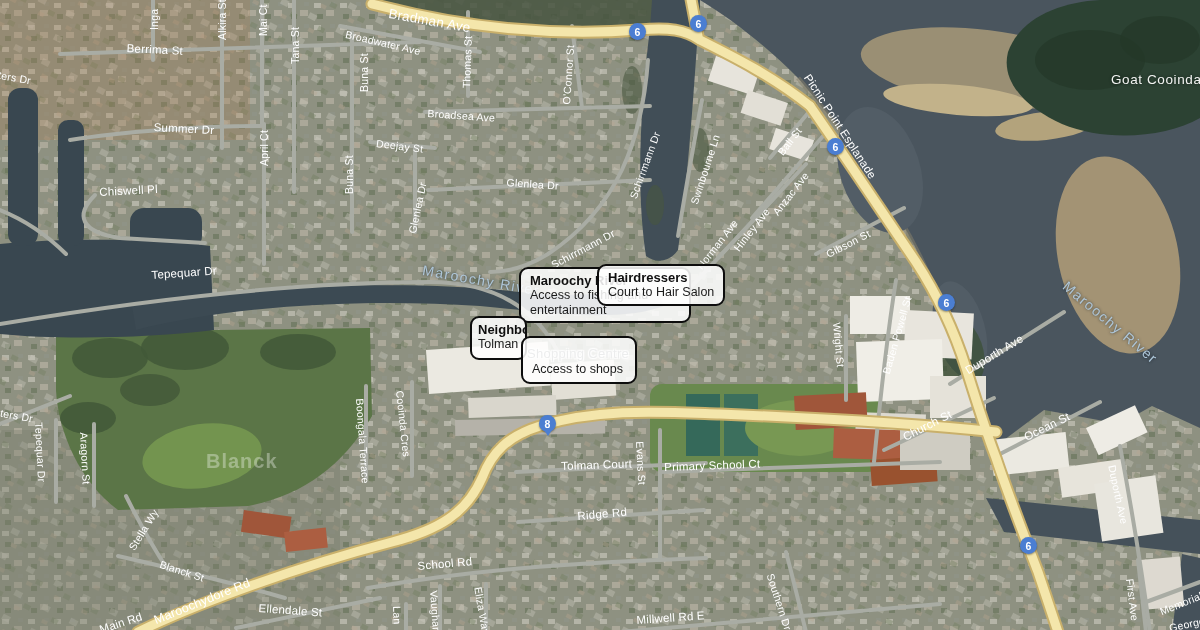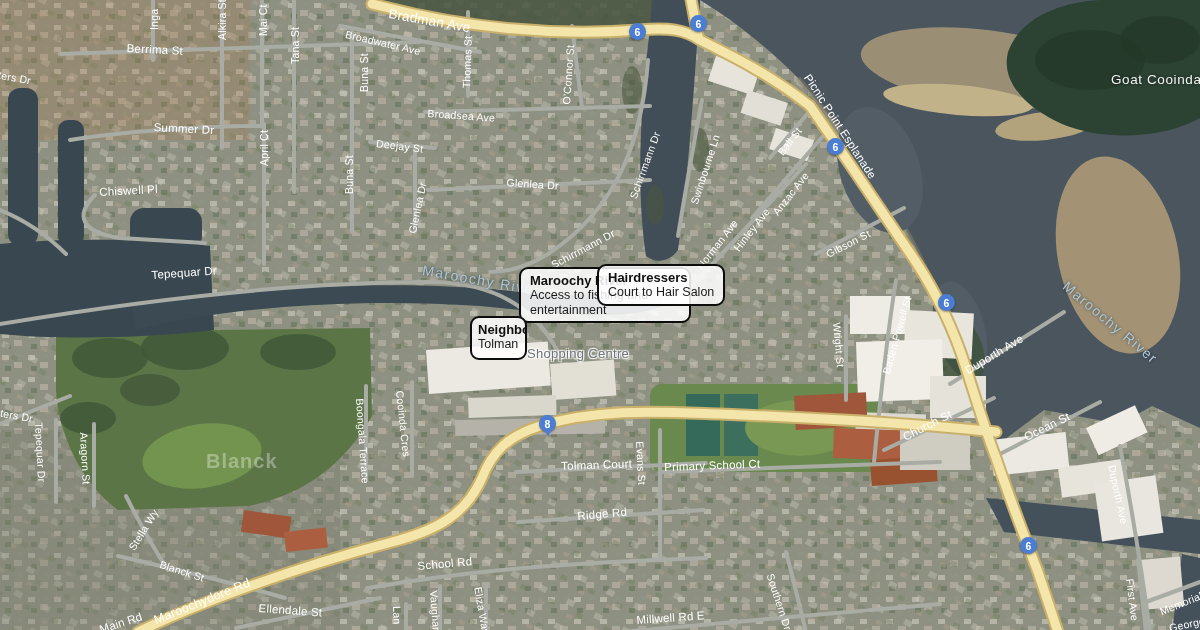--- a/index.html
+++ b/index.html
@@ -277,20 +277,23 @@
   <div class="t">Maroochy River</div>
   <div>Access to fishing and entertainment</div>
 </div>
 
 <div class="tip clip" style="left:470px;top:316px;width:57px;height:44px;z-index:3;padding:4px 6px">
   <div class="t">Neighbo</div>
   <div>Tolman</div>
 </div>
 
 
+<div class="tip nw" style="left:521px;top:336px;width:116px;height:48px;z-index:5;padding-top:24px;box-sizing:border-box">
+  <div>Access to shops</div>
+</div>
 
 <div class="tip nw" style="left:597px;top:264px;width:128px;z-index:6">
   <div class="t">Hairdressers</div>
   <div>Court to Hair Salon</div>
 </div>
 
 
 </div>
 
 </body></html>

